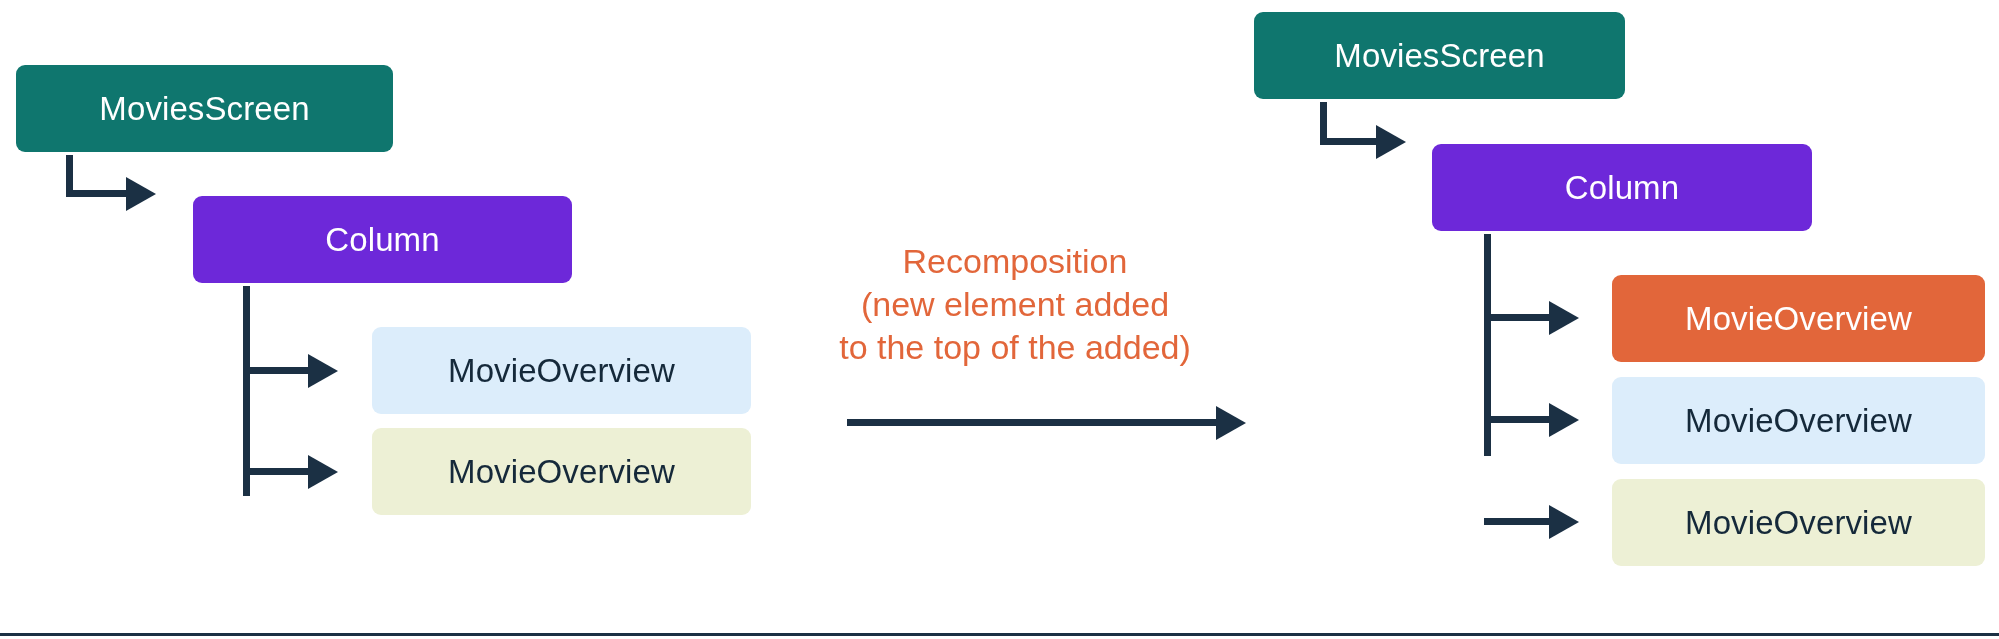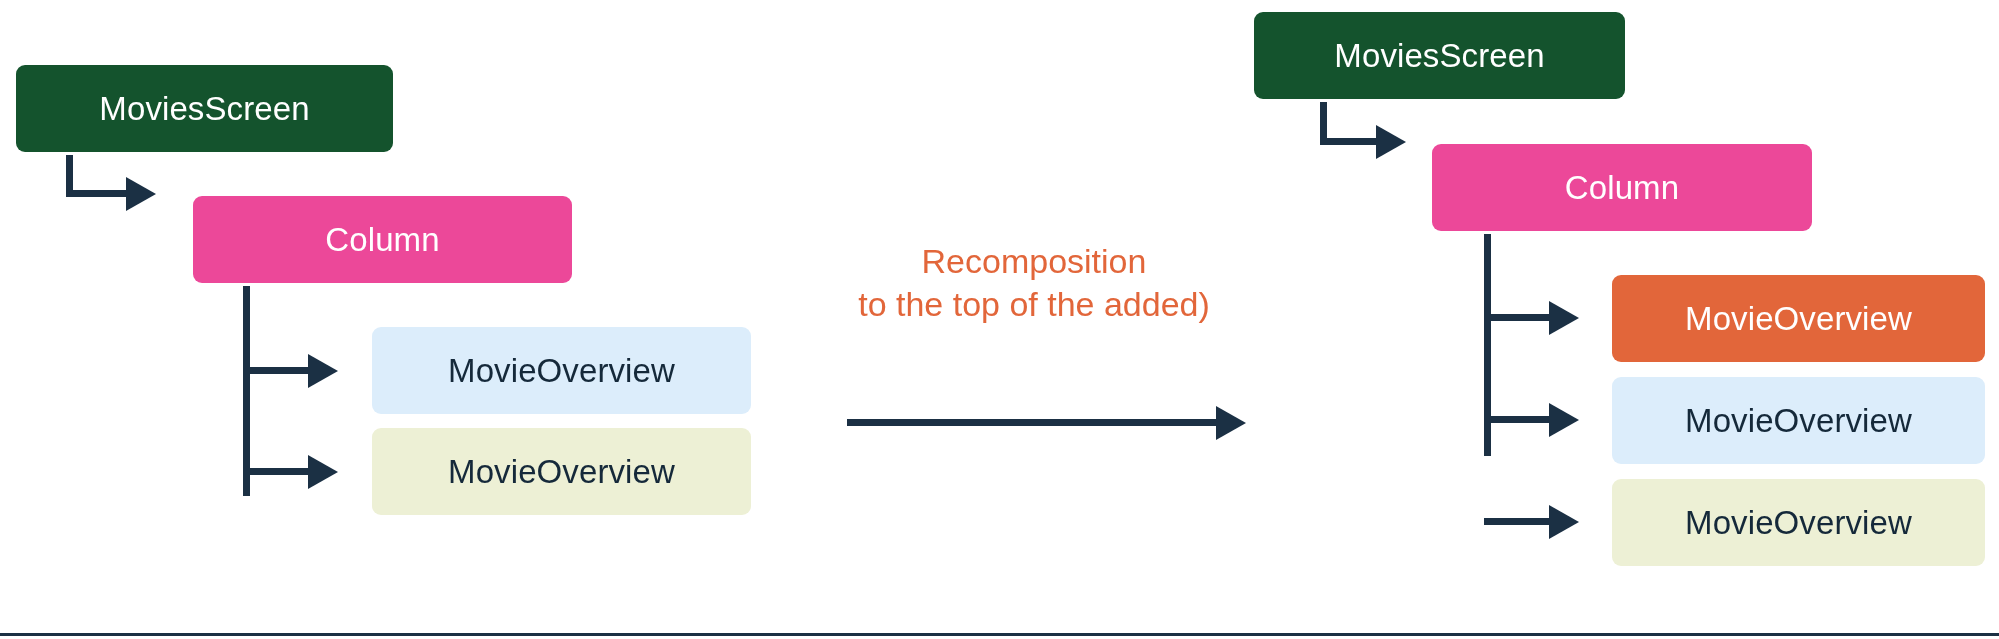--- a/index.html
+++ b/index.html
@@ -26,22 +26,22 @@
     border-radius: 9px;
     display: flex;
     align-items: center;
     justify-content: center;
     font-size: 33px;
     font-weight: 400;
     letter-spacing: 0.1px;
     white-space: nowrap;
     line-height: 1;
   }
-  .node.green  { background: #14532d; color: #ffffff; }
-  .node.blue   { background: #ec4899; color: #ffffff; }
+  .node.green  { background: #0f766e; color: #ffffff; }
+  .node.blue   { background: #6d28d9; color: #ffffff; }
   .node.orange { background: #e2663a; color: #ffffff; }
   .node.lblue  { background: #dcedfb; color: #15293a; }
   .node.cream  { background: #edf0d5; color: #15293a; }
 
   
   .line {
     position: absolute;
     background: #1b3044;
   }
   .vline { width: 7px; }
@@ -109,22 +109,23 @@
     </div>
 
     <div class="node cream" style="left:372px; top:428px; width:379px; height:87px;">
       <span>MovieOverview</span>
     </div>
 
   </div>
 
   <div>
 
-    <div id="recomposition-caption" style="left:844px; top:240px; width:380px;">
+    <div id="recomposition-caption" style="left:825px; top:240px; width:380px;">
       <span class="cap-line">Recomposition</span>
+      <span class="cap-line">(new element added</span>
       <span class="cap-line">to the top of the added)</span>
     </div>
 
     <div class="line hline" style="left:847px; top:419px; width:375px;"></div>
     <div class="arrowhead" style="left:1216px; top:406px;"></div>
 
   </div>
 
   <div>
 

